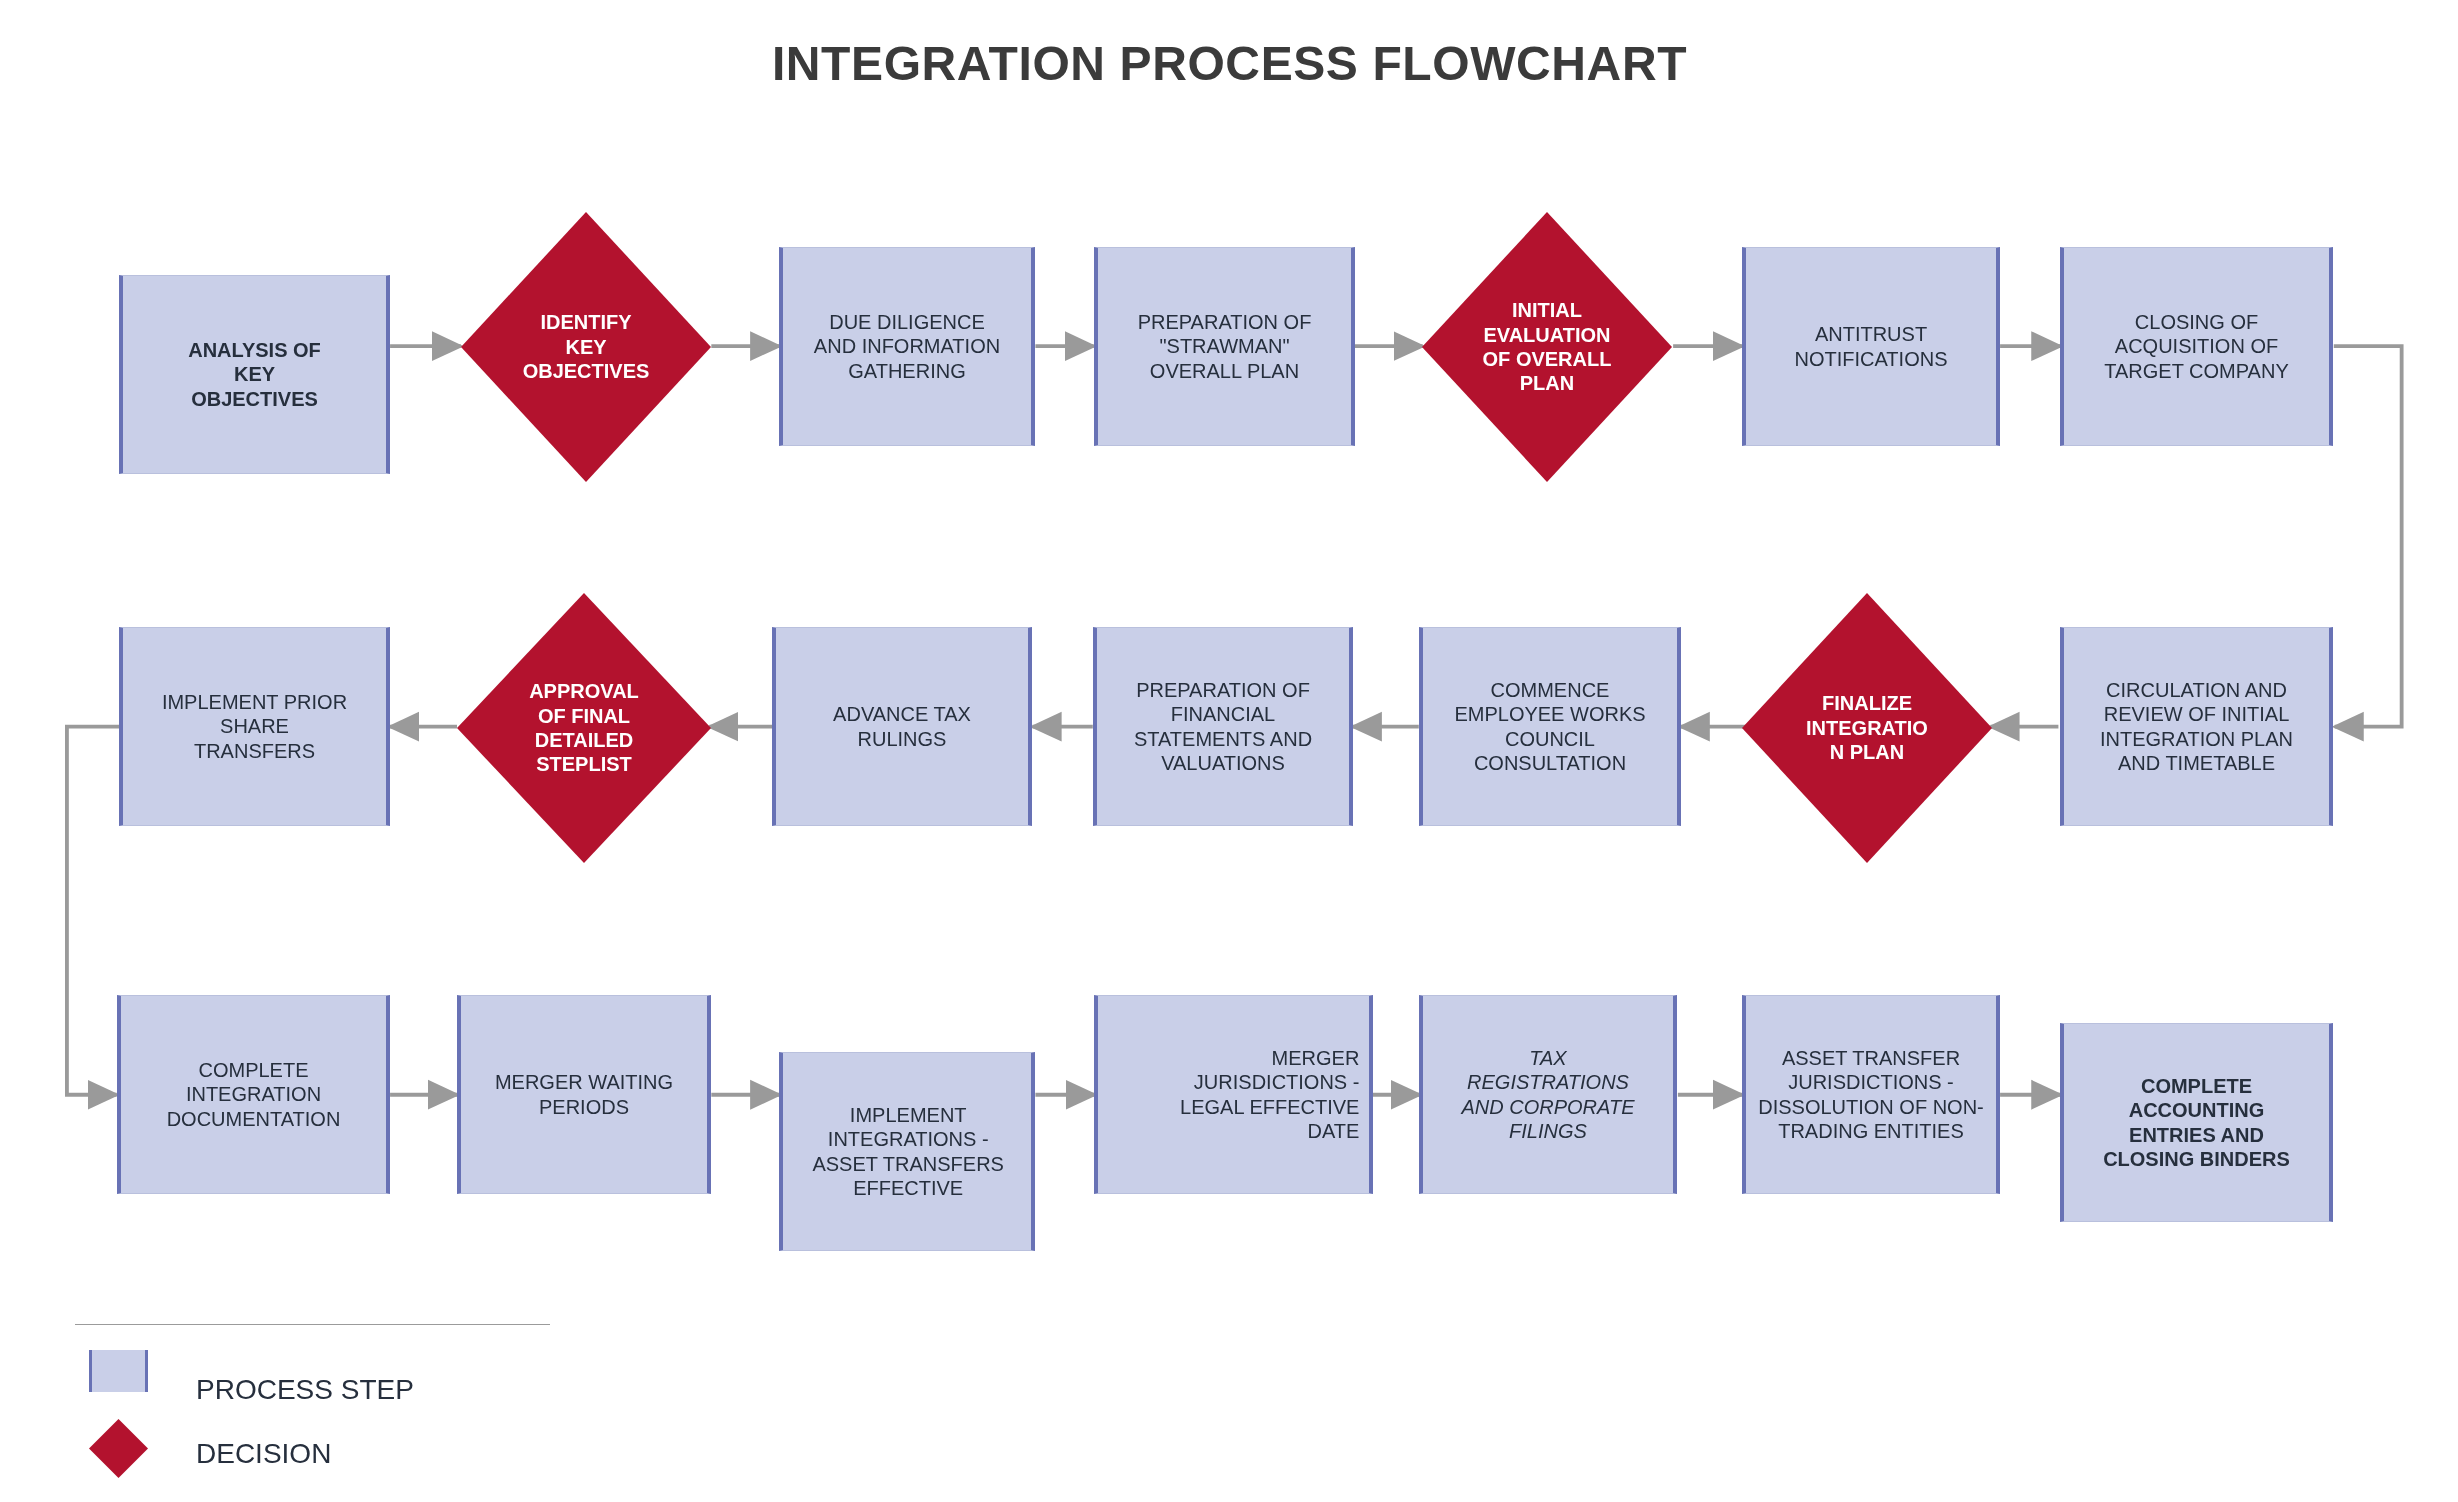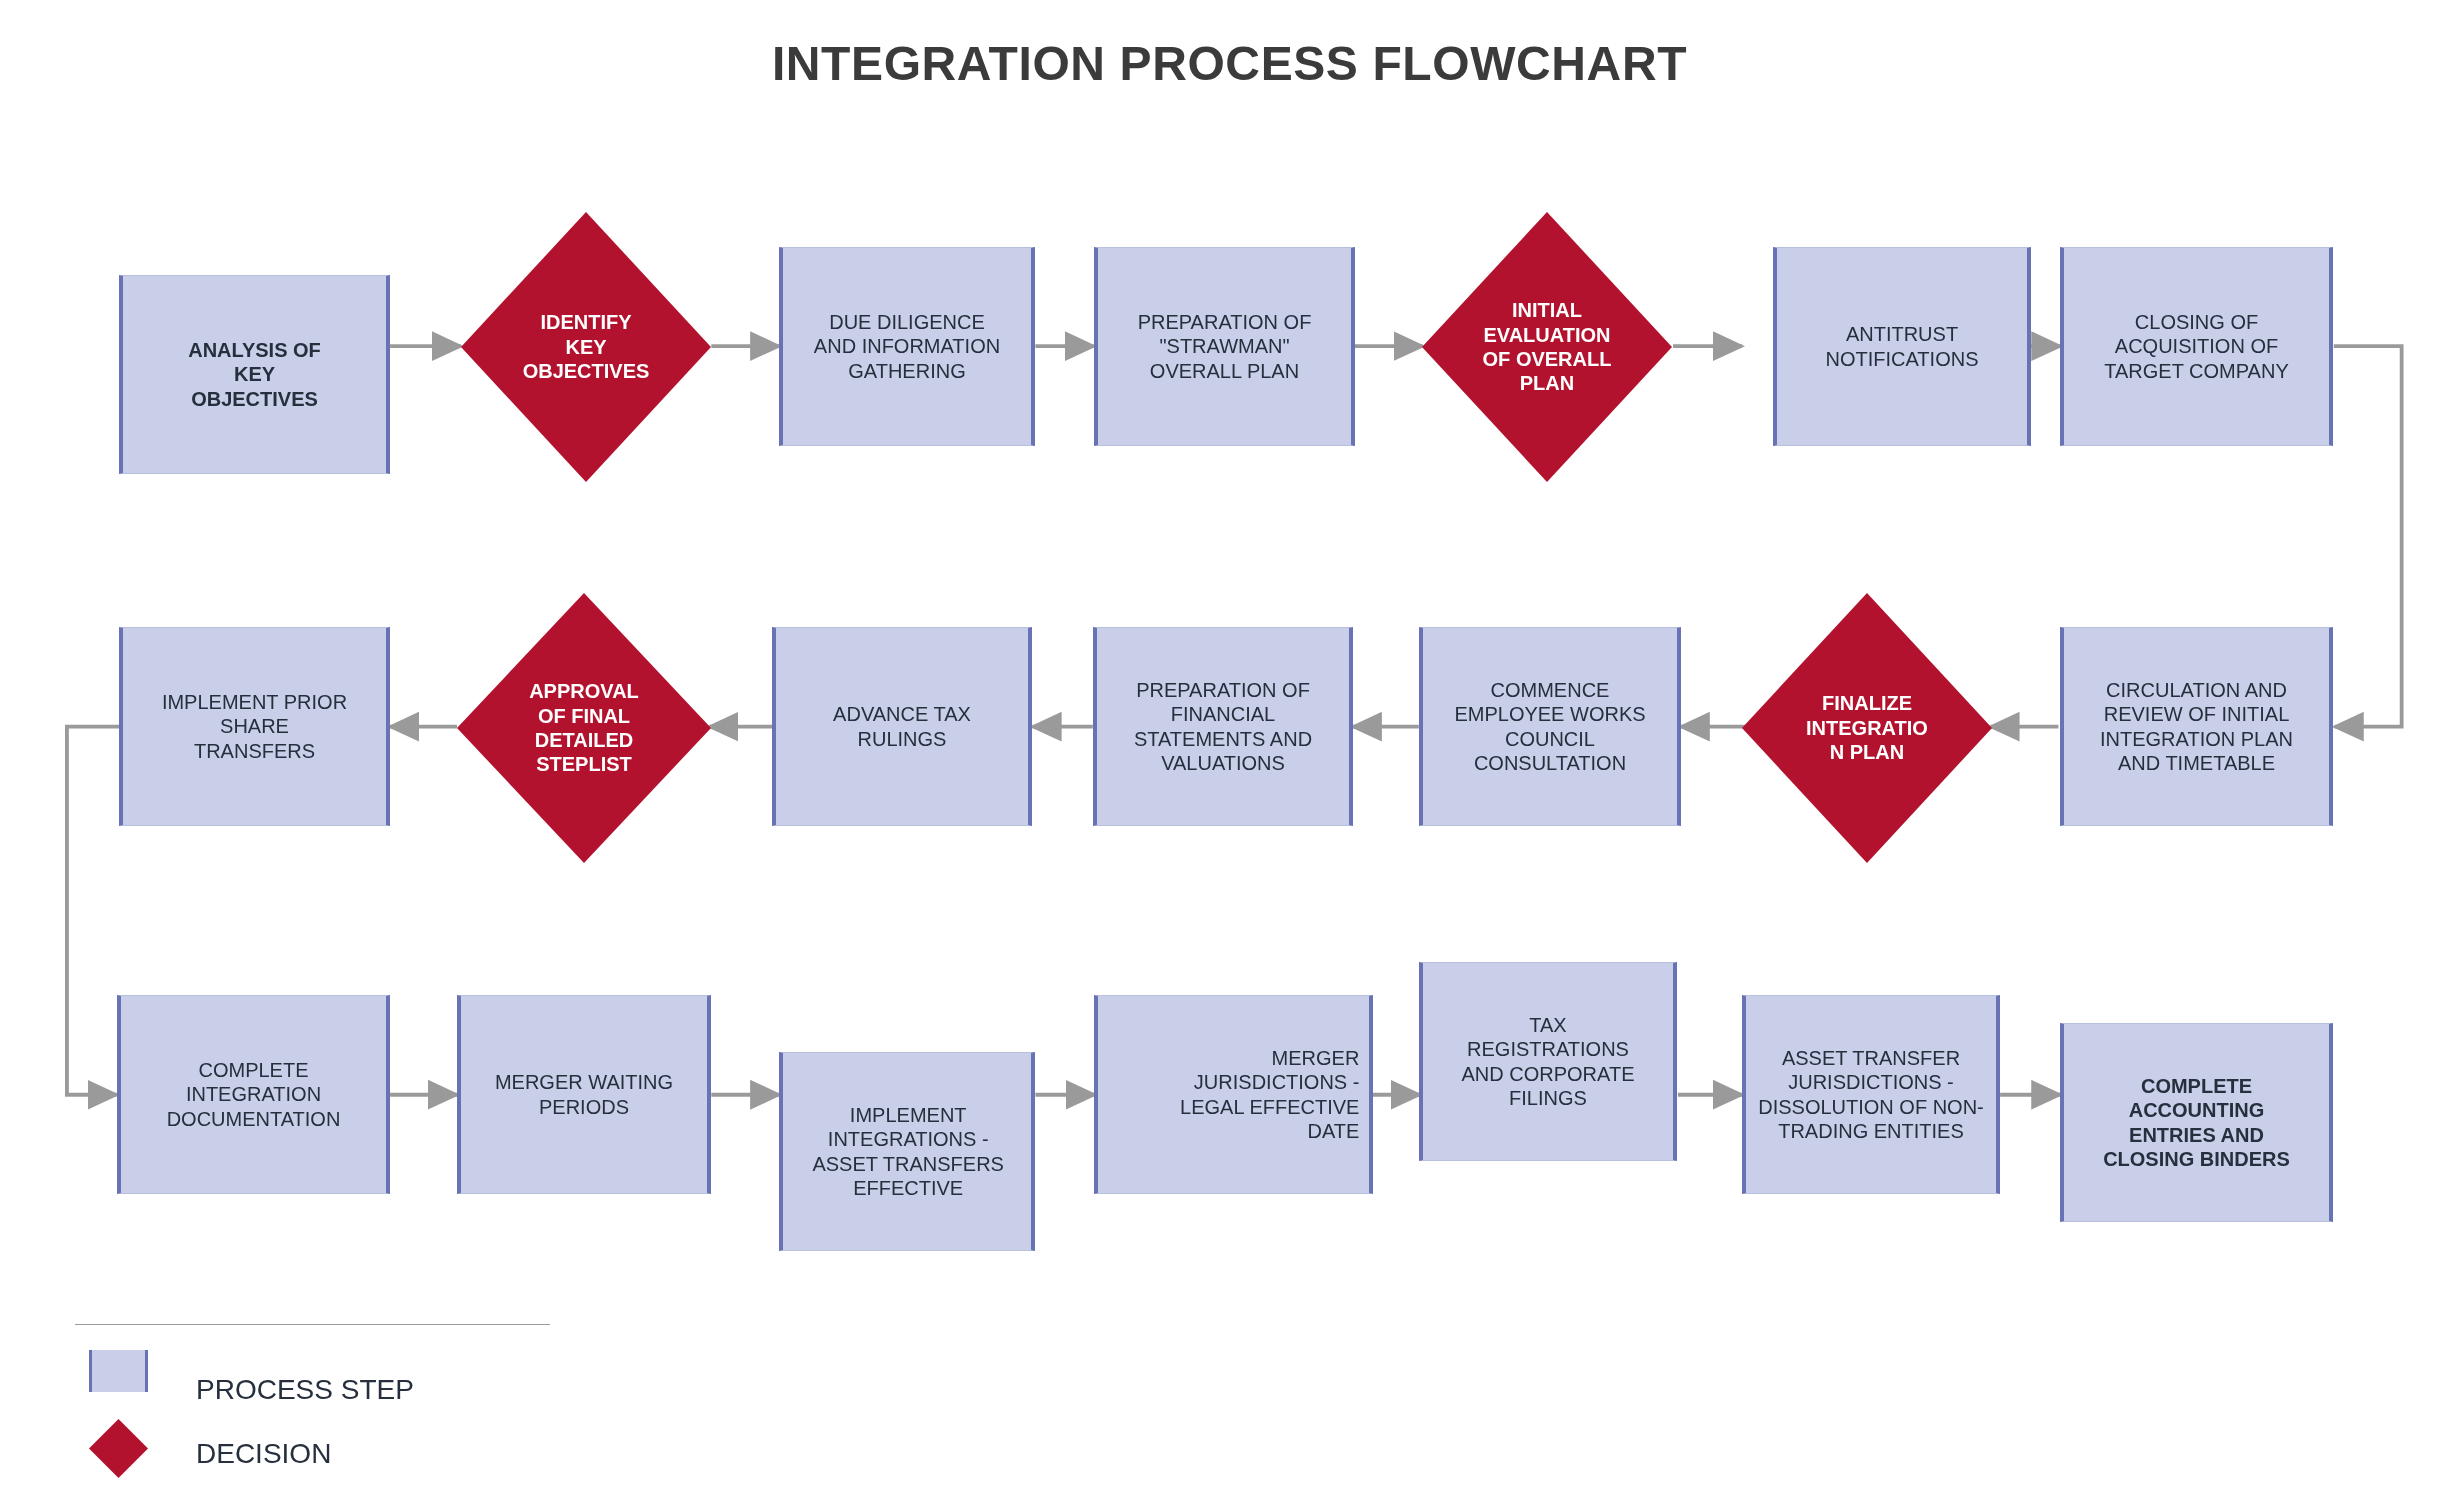--- a/index.html
+++ b/index.html
@@ -184,21 +184,21 @@
 
   <div class="node proc" style="left:1094px; top:247px; width:261px; height:199px;">
     <span class="txt">PREPARATION OF<br>"STRAWMAN"<br>OVERALL PLAN</span>
   </div>
 
   <div class="node diamond" style="left:1422px; top:212px; width:250px; height:270px;">
     <span class="shape"></span>
     <span class="txt">INITIAL<br>EVALUATION<br>OF OVERALL<br>PLAN</span>
   </div>
 
-  <div class="node proc" style="left:1742px; top:247px; width:258px; height:199px;margin-left:31px;">
+  <div class="node proc" style="left:1742px; top:247px; width:258px; height:199px;">
     <span class="txt">ANTITRUST<br>NOTIFICATIONS</span>
   </div>
 
   <div class="node proc" style="left:2060px; top:247px; width:273px; height:199px;">
     <span class="txt">CLOSING OF<br>ACQUISITION OF<br>TARGET COMPANY</span>
   </div>
 
   <div class="node proc" style="left:119px;  top:627px; width:271px; height:199px;">
     <span class="txt">IMPLEMENT PRIOR<br>SHARE<br>TRANSFERS</span>
   </div>
@@ -238,21 +238,21 @@
   </div>
 
   <div class="node proc" style="left:779px;  top:1052px; width:256px; height:199px;padding-left:12px;">
     <span class="txt">IMPLEMENT<br>INTEGRATIONS -<br>ASSET TRANSFERS<br>EFFECTIVE</span>
   </div>
 
   <div class="node proc" style="left:1094px; top:995px; width:279px; height:199px;text-align:right;">
     <span class="txt">MERGER<br>JURISDICTIONS -<br>LEGAL EFFECTIVE<br>DATE</span>
   </div>
 
-  <div class="node proc" style="left:1419px; top:962px; width:258px; height:199px;">
+  <div class="node proc" style="left:1419px; top:995px; width:258px; height:199px;font-style:italic;">
     <span class="txt">TAX<br>REGISTRATIONS<br>AND CORPORATE<br>FILINGS</span>
   </div>
 
   <div class="node proc" style="left:1742px; top:995px; width:258px; height:199px;">
     <span class="txt">ASSET TRANSFER<br>JURISDICTIONS -<br>DISSOLUTION OF NON-<br>TRADING ENTITIES</span>
   </div>
 
   <div class="node proc bold" style="left:2060px; top:995px; width:273px; height:199px;">
     <span class="txt">COMPLETE<br>ACCOUNTING<br>ENTRIES AND<br>CLOSING BINDERS</span>
   </div>

